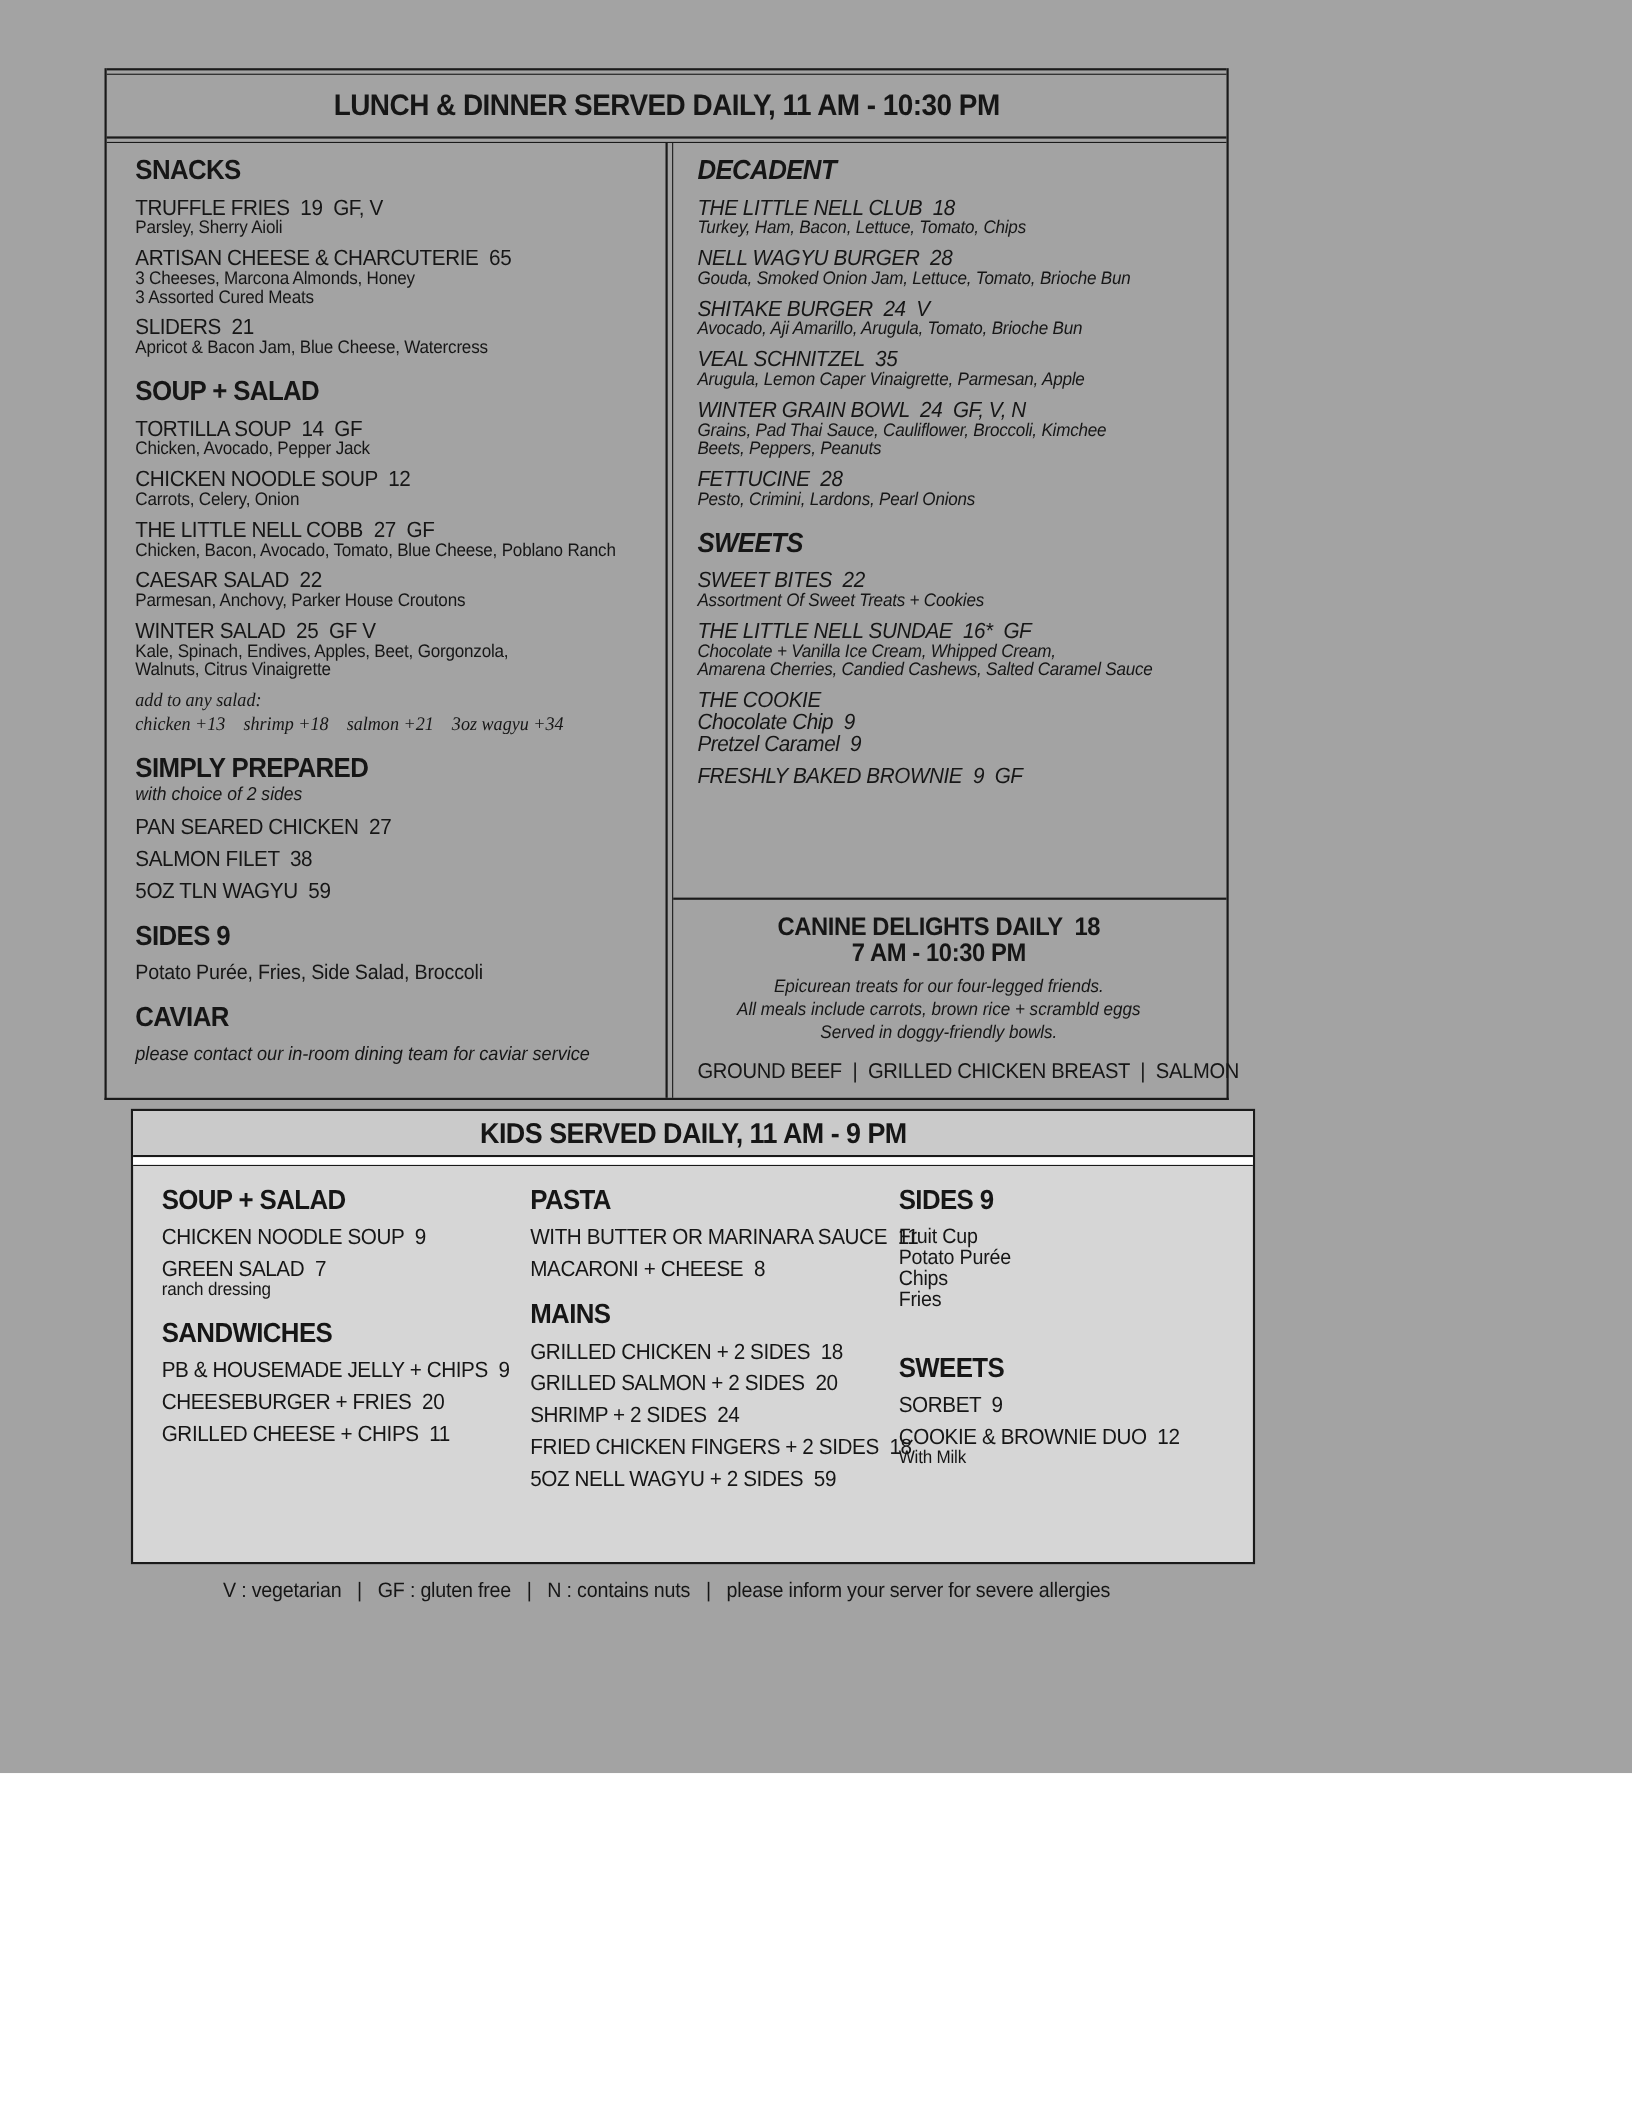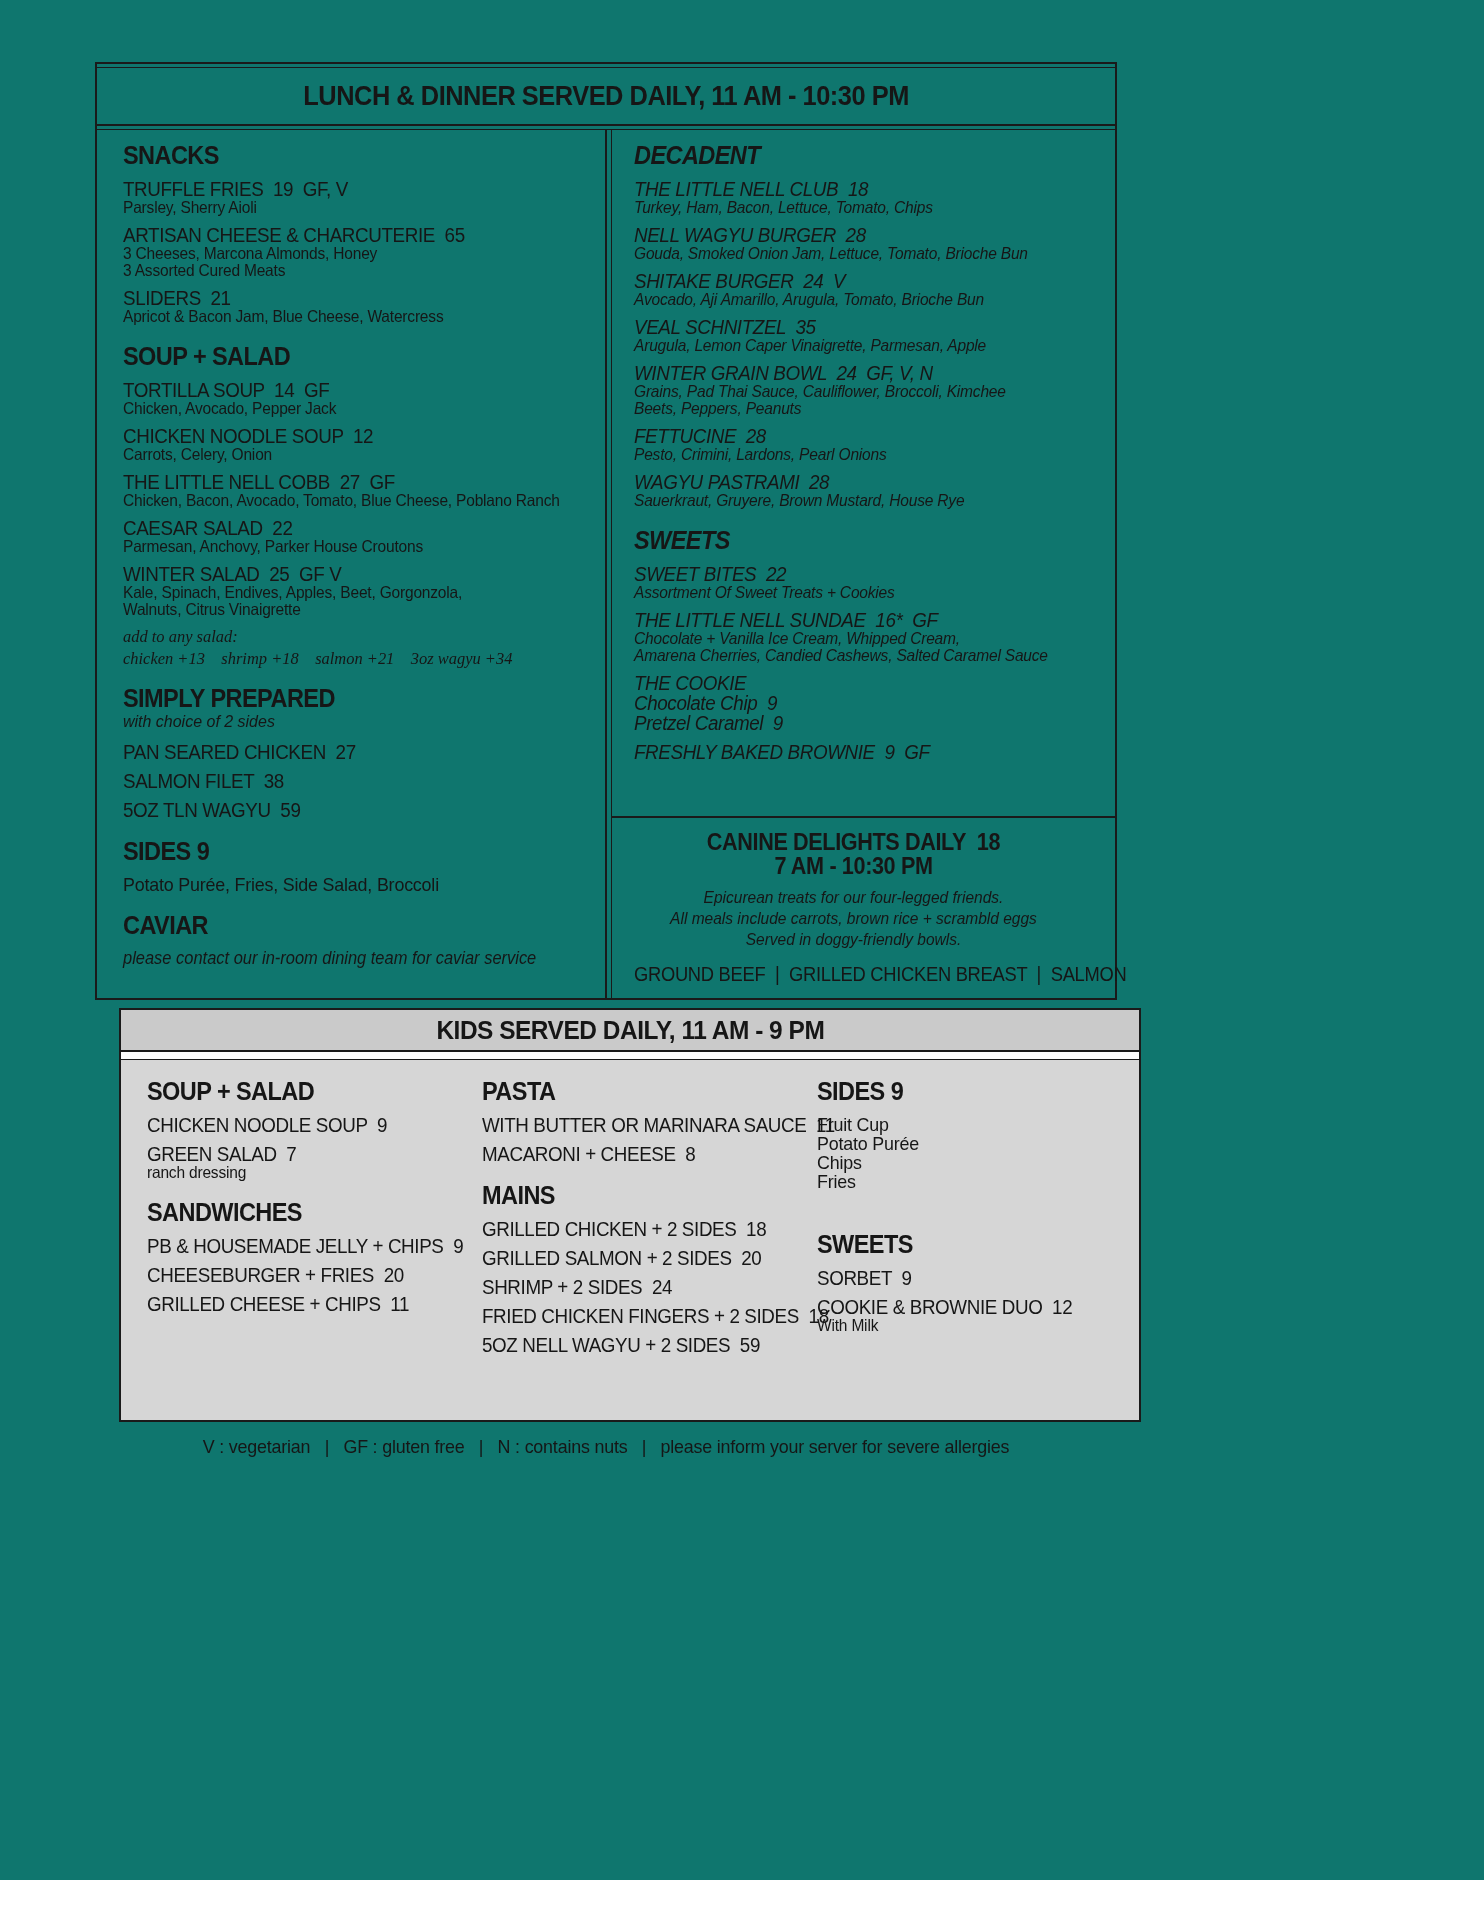--- a/index.html
+++ b/index.html
@@ -1,18 +1,18 @@
 <!DOCTYPE html>
 <html><head>
 <meta charset="utf-8">
 <style>
   * { margin:0; padding:0; box-sizing:border-box; }
   html,body { background:#ffffff; }
   .page{
-    position:relative; width:1484px; height:1880px; background:#0f766e;
+    position:relative; width:1484px; height:1612px; background:#a3a3a3;
     font-family:"Liberation Sans", sans-serif; color:#161616; overflow:hidden;
   }
   .line{ white-space:pre; transform:scaleX(.94); transform-origin:0 50%; }
   .line.centered{ transform-origin:50% 50%; }
 
   
   .lunch-frame{
     position:absolute; left:95px; top:62px; width:1022px; height:938px;
     border-left:2px solid #1a1a1a; border-right:2px solid #1a1a1a; border-bottom:2px solid #1a1a1a;
     display:flex; flex-direction:column;
@@ -170,24 +170,20 @@
               </div>
               <div class="menu-item">
                 <div class="item-name line">WINTER GRAIN BOWL  24  GF, V, N</div>
                 <div class="item-desc line">Grains, Pad Thai Sauce, Cauliflower, Broccoli, Kimchee</div>
                 <div class="item-desc line">Beets, Peppers, Peanuts</div>
               </div>
               <div class="menu-item">
                 <div class="item-name line">FETTUCINE  28</div>
                 <div class="item-desc line">Pesto, Crimini, Lardons, Pearl Onions</div>
               </div>
-              <div class="menu-item">
-                <div class="item-name line">WAGYU PASTRAMI  28</div>
-                <div class="item-desc line">Sauerkraut, Gruyere, Brown Mustard, House Rye</div>
-              </div>
             </div>
             <div class="menu-section">
               <div class="sec-title line">SWEETS</div>
               <div class="menu-item">
                 <div class="item-name line">SWEET BITES  22</div>
                 <div class="item-desc line">Assortment Of Sweet Treats + Cookies</div>
               </div>
               <div class="menu-item">
                 <div class="item-name line">THE LITTLE NELL SUNDAE  16*  GF</div>
                 <div class="item-desc line">Chocolate + Vanilla Ice Cream, Whipped Cream,</div>

